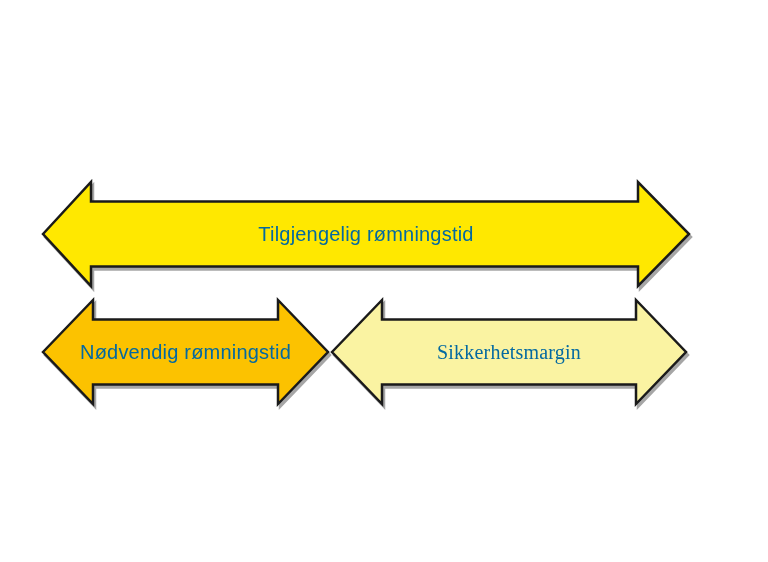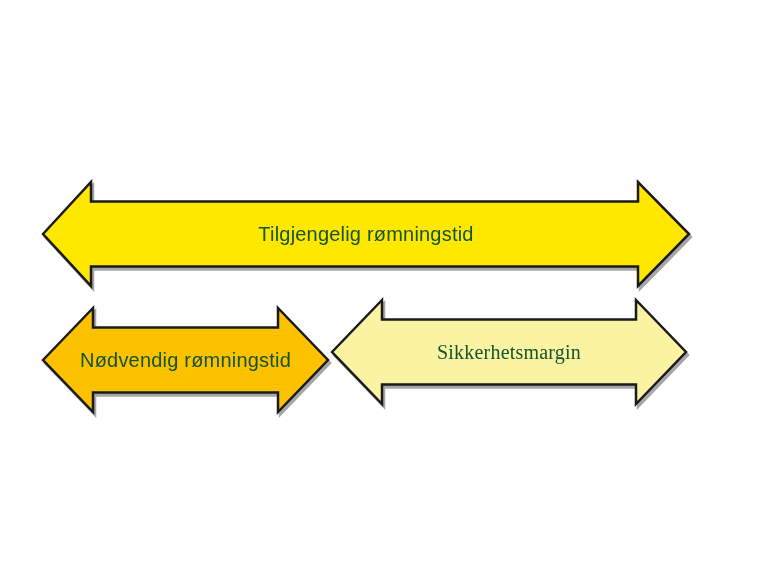--- a/index.html
+++ b/index.html
@@ -23,29 +23,29 @@
     inset: 0;
     filter: drop-shadow(2px 3px 0px rgba(0, 0, 0, 0.35));
   }
   .arrow-label {
     position: absolute;
     inset: 0;
     display: flex;
     align-items: center;
     justify-content: center;
     font-size: 20px;
-    color: #14532d;
+    color: #0369a1;
     letter-spacing: 0.2px;
     white-space: nowrap;
     pointer-events: none;
   }
   
   .arrow-top    { left: 40px;  top: 178px; width: 652px; height: 112px; }
   
-  .arrow-left   { left: 40px;  top: 304px; width: 291px; height: 112px; }
+  .arrow-left   { left: 40px;  top: 296px; width: 291px; height: 112px; }
   
   .arrow-right  { left: 329px; top: 296px; width: 360px; height: 112px; font-family: Liberation Serif, serif; }
 </style>
 </head>
 <body>
 
 <div class="canvas">
 
   <div class="arrow-wrap arrow-top">
     <svg viewBox="0 0 652 112" width="652" height="112">

